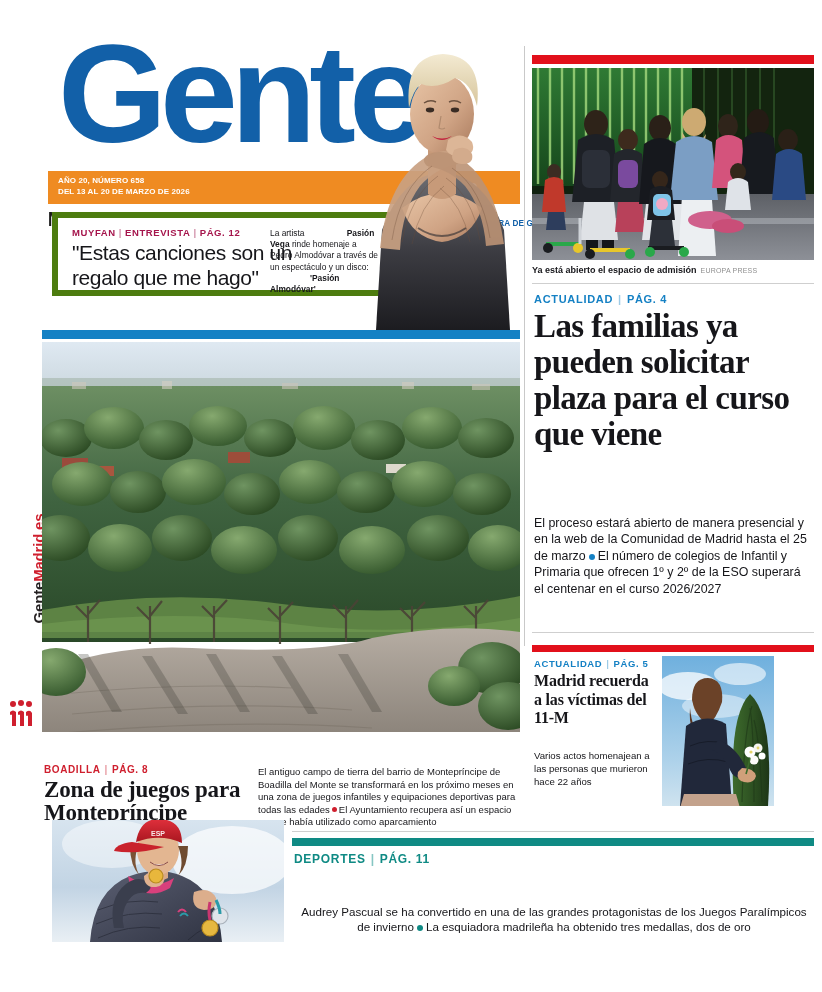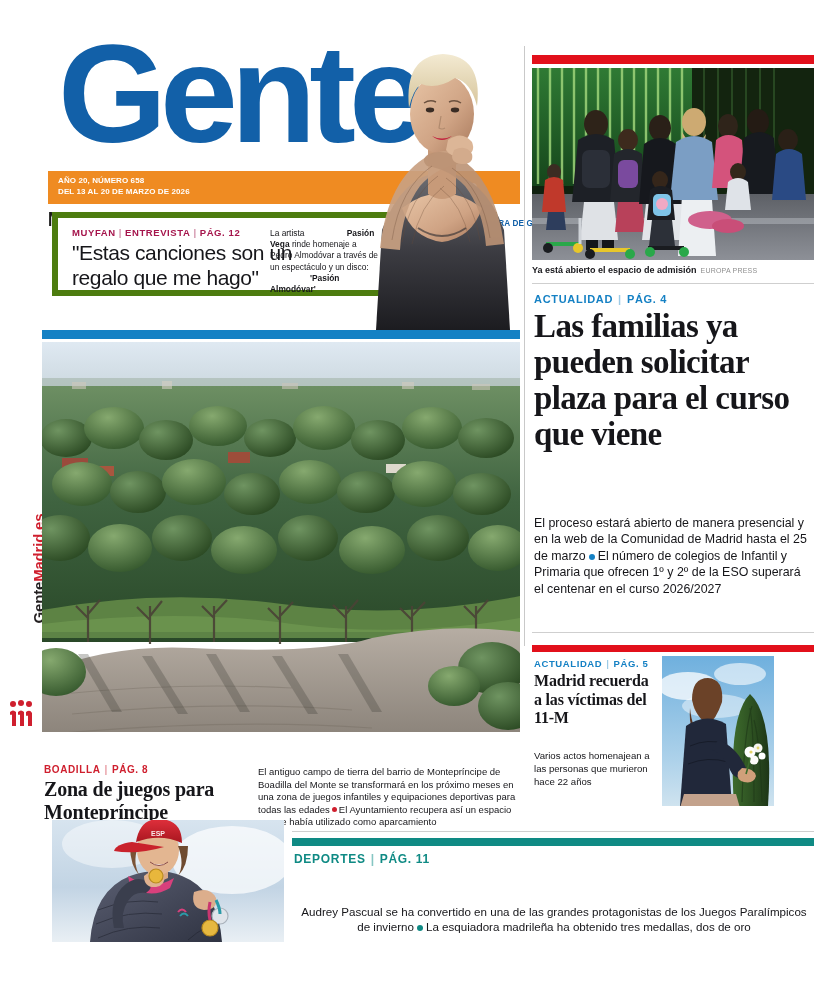--- a/index.html
+++ b/index.html
@@ -106,21 +106,21 @@
   
   .boadilla{position:absolute;left:42px;top:740px;width:478px;height:72px;margin-top:24px;}
   .boadilla-kicker{
     position:absolute;left:2px;top:0px;
     font-size:10px;font-weight:700;color:#cf1f2e;letter-spacing:0.6px;
   }
   .boadilla-kicker .sep{color:#e79aa1;margin:0 4px;}
   .boadilla-title{
     position:absolute;left:2px;top:14px;width:215px;
     font-family:"Liberation Serif", serif;
-    font-size:20px;font-weight:700;color:#16161a;line-height:23px;
+    font-size:23px;font-weight:700;color:#16161a;line-height:23px;
     letter-spacing:-0.2px;
   }
   .boadilla-body{
     position:absolute;left:216px;top:2px;width:262px;
     font-size:9.5px;color:#16161a;line-height:12.6px;
   }
   .dot-red{
     display:inline-block;width:5px;height:5px;border-radius:50%;
     background:#cf1f2e;vertical-align:1px;margin:0 2px;
   }

